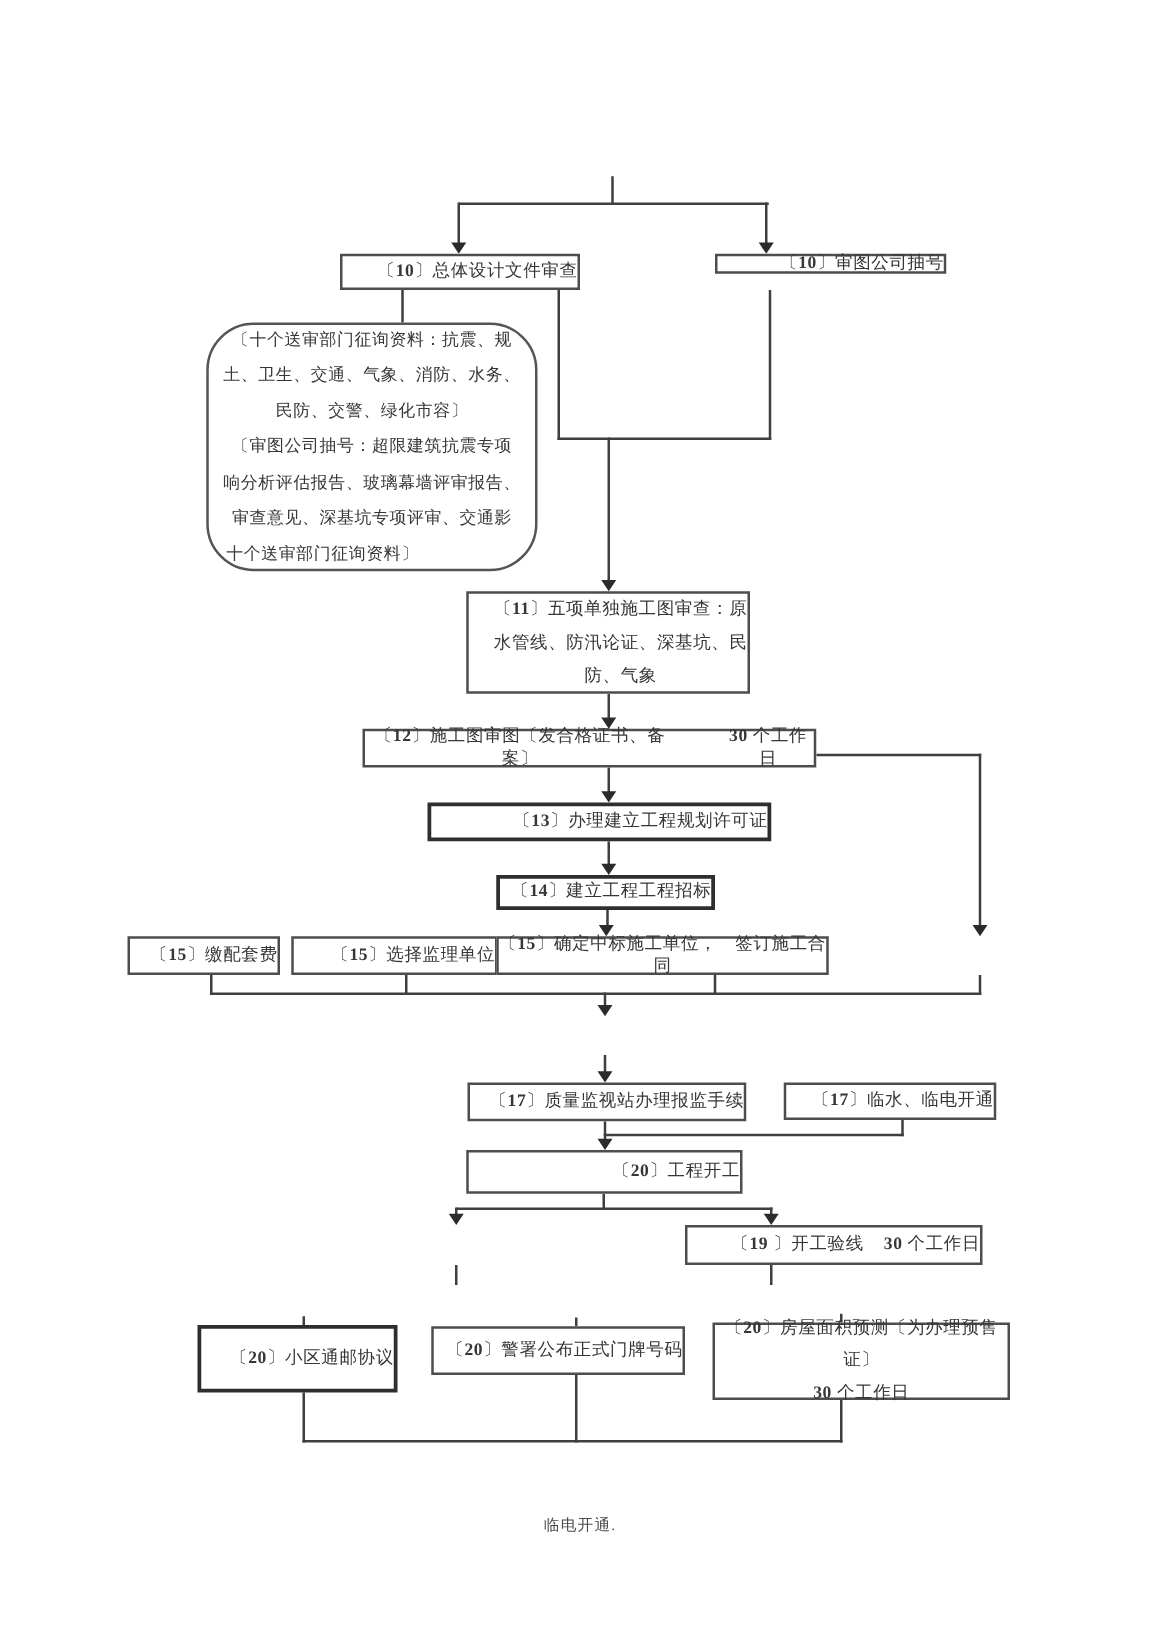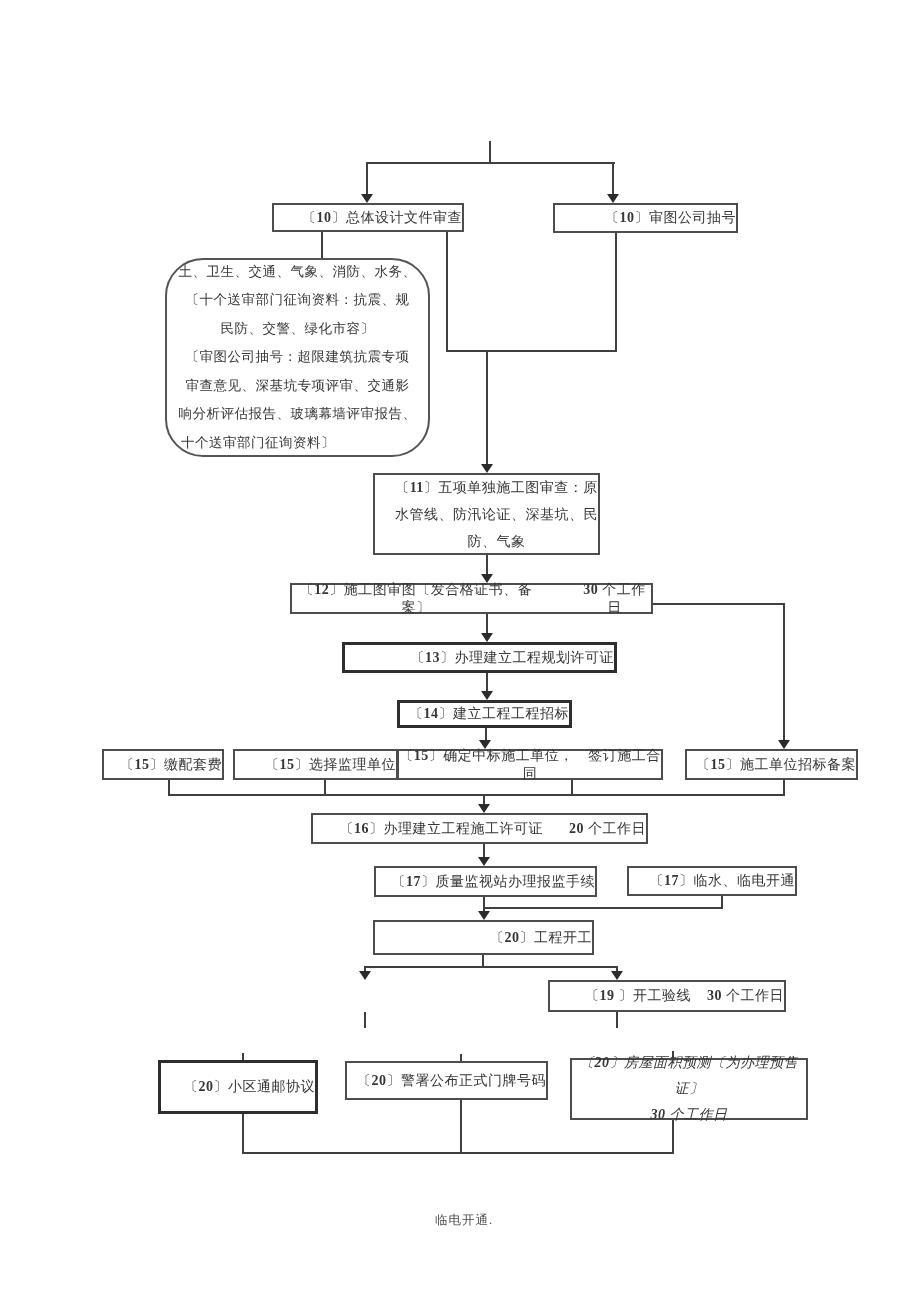--- a/index.html
+++ b/index.html
@@ -25,21 +25,21 @@
     border-radius:38px;border-width:2px;border-color:#555;
     flex-direction:column;justify-content:center;align-items:stretch;
     padding:6px 10px;font-size:13.5px;
   }
   .note .nline{line-height:28.4px;text-align:center;}
   .note .nline.left{text-align:left;padding-left:4px;}
   .multiline{white-space:pre-line;line-height:27px;}
   .dur{margin-left:38px;}
   .dur-sm{margin-left:16px;}
   .dur-md{margin-left:26px;}
-  .stack{display:flex;flex-direction:column;line-height:26px;font-style:italic;}
+  .stack{display:flex;flex-direction:column;line-height:26px;}
   b{font-weight:bold;}
   .footer{
     position:absolute;font-size:12.5px;color:#4a4a4a;letter-spacing:1px;
   }
 </style>
 </head>
 <body>
 
 <div class="page">
 
@@ -105,31 +105,31 @@
 
   <div class="vl" style="left:242px;top:1113px;height:41px"></div>
   <div class="vl" style="left:460px;top:1099px;height:55px"></div>
   <div class="vl" style="left:672px;top:1119px;height:35px"></div>
   <div class="hl" style="left:242px;top:1152px;width:432px"></div>
 
   <div class="box" style="left:272px;top:203px;width:192px;height:29px">
     <span class="autobold">〔<b>10</b>〕总体设计文件审查</span>
   </div>
 
-  <div class="box" style="left:553px;top:203px;width:185px;height:30px">
+  <div class="box" style="left:572px;top:203px;width:185px;height:16px">
     <span class="autobold">〔<b>10</b>〕审图公司抽号</span>
   </div>
 
   <div class="box note" style="left:165px;top:258px;width:265px;height:199px">
+    <div class="nline">〔十个送审部门征询资料：抗震、规</div>
     <div class="nline">土、卫生、交通、气象、消防、水务、</div>
-    <div class="nline">〔十个送审部门征询资料：抗震、规</div>
     <div class="nline">民防、交警、绿化市容〕</div>
     <div class="nline">〔审图公司抽号：超限建筑抗震专项</div>
+    <div class="nline">响分析评估报告、玻璃幕墙评审报告、</div>
     <div class="nline">审查意见、深基坑专项评审、交通影</div>
-    <div class="nline">响分析评估报告、玻璃幕墙评审报告、</div>
     <div class="nline left">十个送审部门征询资料〕</div>
   </div>
 
   <div class="box" style="left:373px;top:473px;width:227px;height:82px">
     <span class="autobold multiline">〔<b>11</b>〕五项单独施工图审查：原
 水管线、防汛论证、深基坑、民
 防、气象</span>
   </div>
 
   <div class="box" style="left:290px;top:583px;width:363px;height:31px">
@@ -150,28 +150,21 @@
   </div>
 
   <div class="box" style="left:233px;top:749px;width:165px;height:31px">
     <span class="autobold">〔<b>15</b>〕选择监理单位</span>
   </div>
 
   <div class="box" style="left:397px;top:749px;width:266px;height:31px">
     <span class="autobold">〔<b>15</b>〕确定中标施工单位，　签订施工合同</span>
   </div>
 
-  <div class="box" style="left:685px;top:749px;width:173px;height:31px">
-    <span class="autobold">〔<b>15</b>〕施工单位招标备案</span>
-  </div>
 
-  <div class="box" style="left:311px;top:813px;width:337px;height:31px">
-    <span class="autobold">〔<b>16</b>〕办理建立工程施工许可证</span>
-    <span class="autobold dur-md"><b>20</b> 个工作日</span>
-  </div>
 
   <div class="box" style="left:374px;top:866px;width:223px;height:31px">
     <span class="autobold">〔<b>17</b>〕质量监视站办理报监手续</span>
   </div>
 
   <div class="box" style="left:627px;top:866px;width:170px;height:30px">
     <span class="autobold">〔<b>17</b>〕临水、临电开通</span>
   </div>
 
   <div class="box" style="left:373px;top:920px;width:221px;height:35px">

